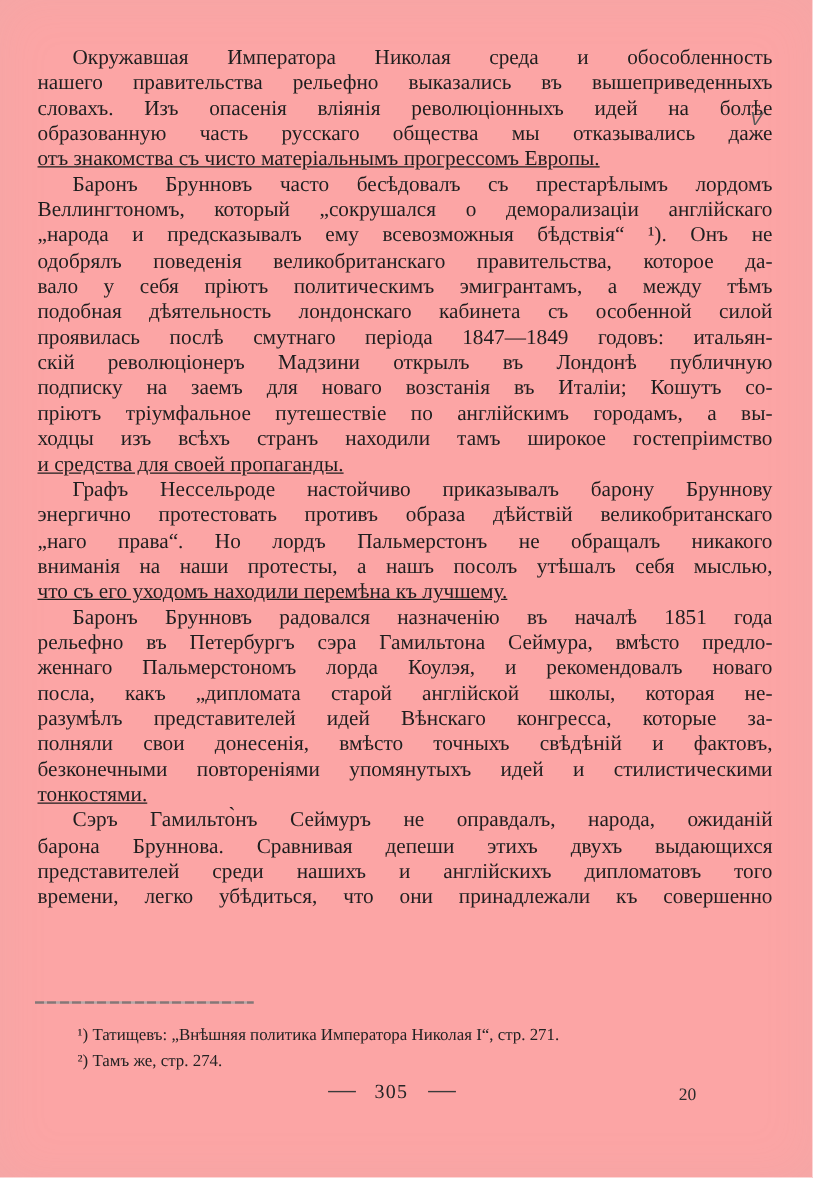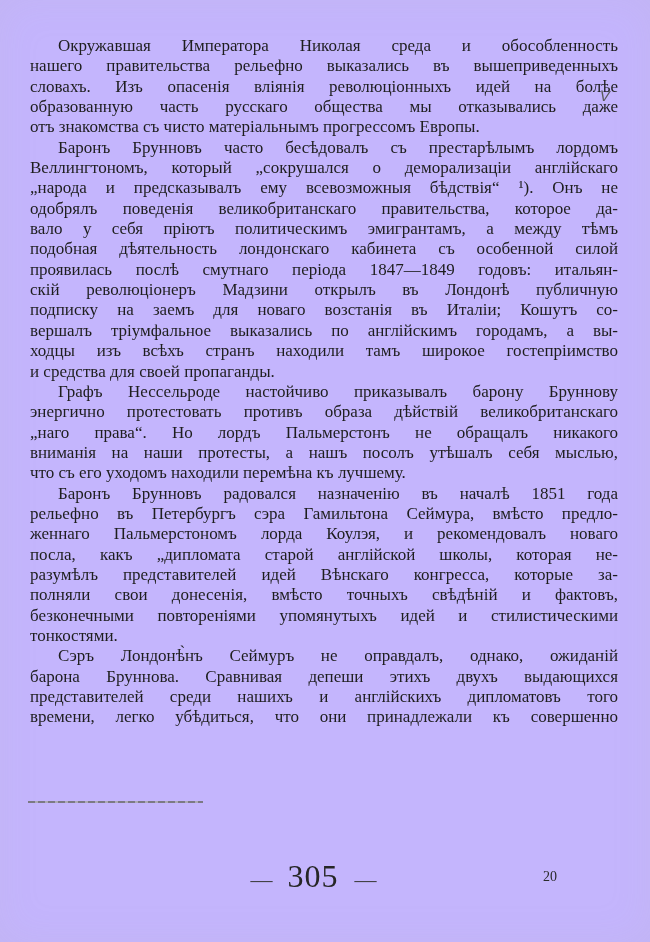--- a/index.html
+++ b/index.html
@@ -4,42 +4,42 @@
 <style>
   html, body {
     margin: 0;
     padding: 0;
     background: #ffffff;
   }
   .page {
     position: relative;
     width: 650px;
     height: 942px;
-    background: #c4b5fd;
+    background: #fca5a5;
     color: #1e1e1e;
     font-family: "Liberation Serif", serif;
     overflow: hidden;
     box-shadow: inset 0 0 40px rgba(180,180,170,0.12);
   }
   .textblock {
     position: absolute;
     left: 30px;
     top: 36px;
     width: 588px;
   }
   .line {
     font-size: 17px;
     line-height: 20.35px;
     text-align: justify;
     text-align-last: justify;
     white-space: normal;
     color: #1e1e1e;
   }
   .line.first { text-indent: 28px; }
-  .line.last  { text-align-last: left; }
+  .line.last  { text-align-last: left; text-decoration: underline; }
   .margin-mark {
     position: absolute;
     left: 600px;
     top: 87px;
     font-family: "Liberation Sans", sans-serif;
     font-size: 15px;
     color: #5a5a5a;
     transform: skewX(-10deg) rotate(3deg);
   }
   .footnote-rule {
@@ -70,21 +70,21 @@
     text-align: center;
     transform: translateX(-11px);
     color: #262626;
   }
   .footer .dash {
     font-size: 22px;
     color: #3a3a3a;
     letter-spacing: -1px;
   }
   .footer .pagenum {
-    font-size: 32px;
+    font-size: 16px;
     margin: 0 16px;
     letter-spacing: 1px;
   }
   .signature {
     position: absolute;
     left: 543px;
     top: 869px;
     font-size: 14px;
     color: #2b2b2b;
   }
@@ -102,46 +102,50 @@
       <div class="line last">отъ знакомства съ чисто матеріальнымъ прогрессомъ Европы.</div>
       <div class="line first">Баронъ Брунновъ часто бесѣдовалъ съ престарѣлымъ лордомъ</div>
       <div class="line">Веллингтономъ, который „сокрушался о деморализаціи англійскаго</div>
       <div class="line">„народа и предсказывалъ ему всевозможныя бѣдствія“ ¹). Онъ не</div>
       <div class="line">одобрялъ поведенія великобританскаго правительства, которое да-</div>
       <div class="line">вало у себя пріютъ политическимъ эмигрантамъ, а между тѣмъ</div>
       <div class="line">подобная дѣятельность лондонскаго кабинета съ особенной силой</div>
       <div class="line">проявилась послѣ смутнаго періода 1847—1849 годовъ: итальян-</div>
       <div class="line">скій революціонеръ Мадзини открылъ въ Лондонѣ публичную</div>
       <div class="line">подписку на заемъ для новаго возстанія въ Италіи; Кошутъ со-</div>
-      <div class="line">вершалъ тріумфальное выказались по англійскимъ городамъ, а вы-</div>
+      <div class="line">пріютъ тріумфальное путешествіе по англійскимъ городамъ, а вы-</div>
       <div class="line">ходцы изъ всѣхъ странъ находили тамъ широкое гостепріимство</div>
       <div class="line last">и средства для своей пропаганды.</div>
       <div class="line first">Графъ Нессельроде настойчиво приказывалъ барону Бруннову</div>
       <div class="line">энергично протестовать противъ образа дѣйствій великобританскаго</div>
       <div class="line">„наго права“. Но лордъ Пальмерстонъ не обращалъ никакого</div>
       <div class="line">вниманія на наши протесты, а нашъ посолъ утѣшалъ себя мыслью,</div>
       <div class="line last">что съ его уходомъ находили перемѣна къ лучшему.</div>
       <div class="line first">Баронъ Брунновъ радовался назначенію въ началѣ 1851 года</div>
       <div class="line">рельефно въ Петербургъ сэра Гамильтона Сеймура, вмѣсто предло-</div>
       <div class="line">женнаго Пальмерстономъ лорда Коулэя, и рекомендовалъ новаго</div>
       <div class="line">посла, какъ „дипломата старой англійской школы, которая не-</div>
       <div class="line">разумѣлъ представителей идей Вѣнскаго конгресса, которые за-</div>
       <div class="line">полняли свои донесенія, вмѣсто точныхъ свѣдѣній и фактовъ,</div>
       <div class="line">безконечными повтореніями упомянутыхъ идей и стилистическими</div>
       <div class="line last">тонкостями.</div>
-      <div class="line first">Сэръ Лондонѣ̀нъ Сеймуръ не оправдалъ, однако, ожиданій</div>
+      <div class="line first">Сэръ Гамильто̀нъ Сеймуръ не оправдалъ, народа, ожиданій</div>
       <div class="line">барона Бруннова. Сравнивая депеши этихъ двухъ выдающихся</div>
       <div class="line">представителей среди нашихъ и англійскихъ дипломатовъ того</div>
       <div class="line">времени, легко убѣдиться, что они принадлежали къ совершенно</div>
     </div>
 
   <div class="margin-mark">V</div>
 
   <div class="footnote-rule"></div>
 
+  <div class="footnotes" id="footnotes">
+      <div class="footnote-line">¹) Татищевъ: „Внѣшняя политика Императора Николая I“, стр. 271.</div>
+      <div class="footnote-line">²) Тамъ же, стр. 274.</div>
+    </div>
 
   <div class="footer">
     <span class="dash">—</span><span class="pagenum">305</span><span class="dash">—</span>
   </div>
 
   <div class="signature">20</div>
 
 </div>
 
 </body></html>

